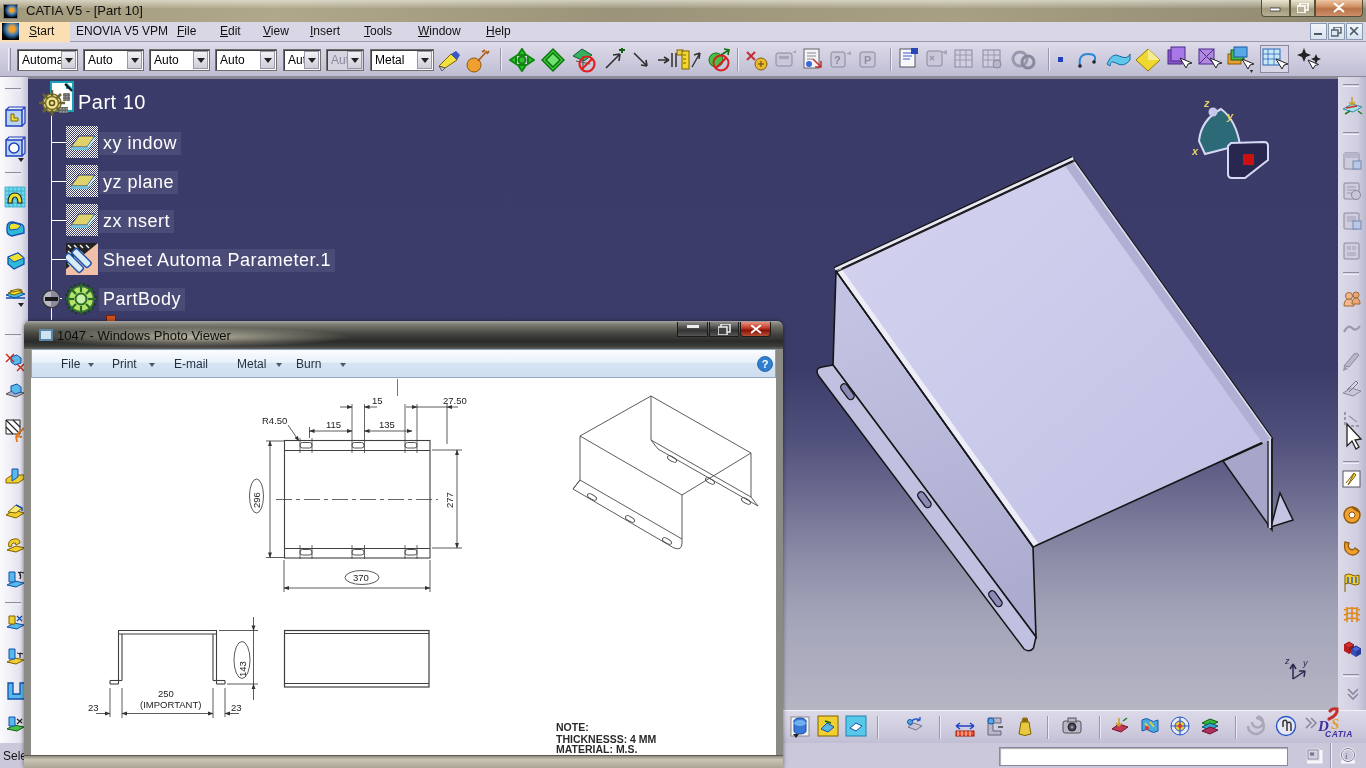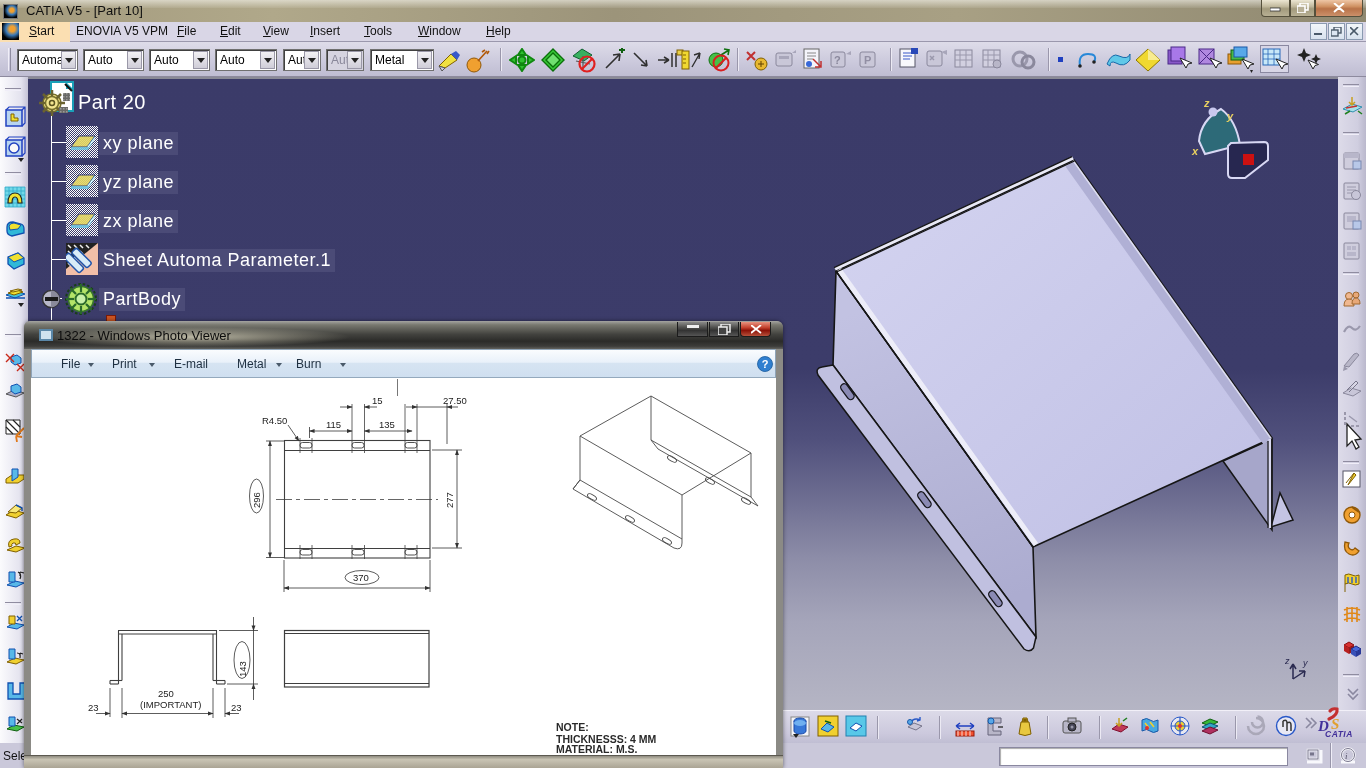--- a/index.html
+++ b/index.html
@@ -466,24 +466,24 @@
               <line x1="2" y1="18" x2="10" y2="18"></line>
                 <line x1="24" y1="18" x2="32" y2="18"></line>
               <line x1="6.4" y1="7.4" x2="12" y2="13"></line>
                 <line x1="22" y1="23" x2="27.6" y2="28.6"></line>
               <line x1="27.6" y1="7.4" x2="22" y2="13"></line>
                 <line x1="12" y1="23" x2="6.4" y2="28.6"></line>
             </g>
           </g>
         </svg>
         <div class="abs" style="left:78px; top:236px; width:10px; height:7px; background:#cc5522; border:1px solid #7a1a08;"></div>
-        <div class="titem" style="left:50px; top:12px; font-size:20px;">Part 20</div>
-        <div class="titem tbg" style="left:71px; top:53px;">xy plane</div>
+        <div class="titem" style="left:50px; top:12px; font-size:20px;">Part 10</div>
+        <div class="titem tbg" style="left:71px; top:53px;">xy indow</div>
         <div class="titem tbg" style="left:71px; top:92px;">yz plane</div>
-        <div class="titem tbg" style="left:71px; top:131px;">zx plane</div>
+        <div class="titem tbg" style="left:71px; top:131px;">zx nsert</div>
         <div class="titem tbg" style="left:71px; top:170px;">Sheet Automa Parameter.1</div>
         <div class="titem tbg" style="left:71px; top:209px;text-align:right;">PartBody</div>
       </div>
     </div>
     <div id="leftbar" class="abs">
       <div class="hsep" style="top:11px;"></div>
       <svg class="vicon" style="left:4px; top:29px;">
           <rect x="2" y="4" width="16" height="16" fill="#b8d4f0" stroke="#2040c0" stroke-width="1.5"></rect>
           <path d="M2,4 l3,-3 h16 v16 l-3,3 M18,4 l3,-3 M18,20 l3,-3" fill="none" stroke="#2040c0" stroke-width="1.2"></path>
           <path d="M7,8 v7 h7 v-3 h-4 v-4 Z" fill="#f0e030" stroke="#806000"></path>
@@ -761,21 +761,21 @@
           <circle cx="11" cy="9" r="6.5" fill="none" stroke="#77758c" stroke-width="1"></circle>
           <text x="8" y="13" font-size="9" fill="#55536a" font-family="Liberation Serif" font-style="italic">i</text>
         </svg>
     </div>
   </div>
 
   <div id="pviewer" class="abs">
     <div id="pvtitle" class="abs">
       <div class="glow abs"></div>
       <div id="pvico" class="abs"></div>
-      <div class="ttl abs">1322 - Windows Photo Viewer</div>
+      <div class="ttl abs">1047 - Windows Photo Viewer</div>
     </div>
     <div class="pvbtn abs" style="left:653px; width:31px;">
         <span class="g" style="left:9px; top:3px; width:12px; height:3px; background:#eee;"></span>
       </div>
     <div class="pvbtn abs" style="left:685px; width:30px;">
         <svg style="position:absolute;left:8px;top:2px;" width="13" height="11">
           <rect x="3" y="0" width="9" height="8" fill="none" stroke="#eee" stroke-width="1.5"></rect>
           <rect x="0" y="3" width="9" height="8" fill="#444" stroke="#eee" stroke-width="1.5"></rect>
         </svg>
       </div>

